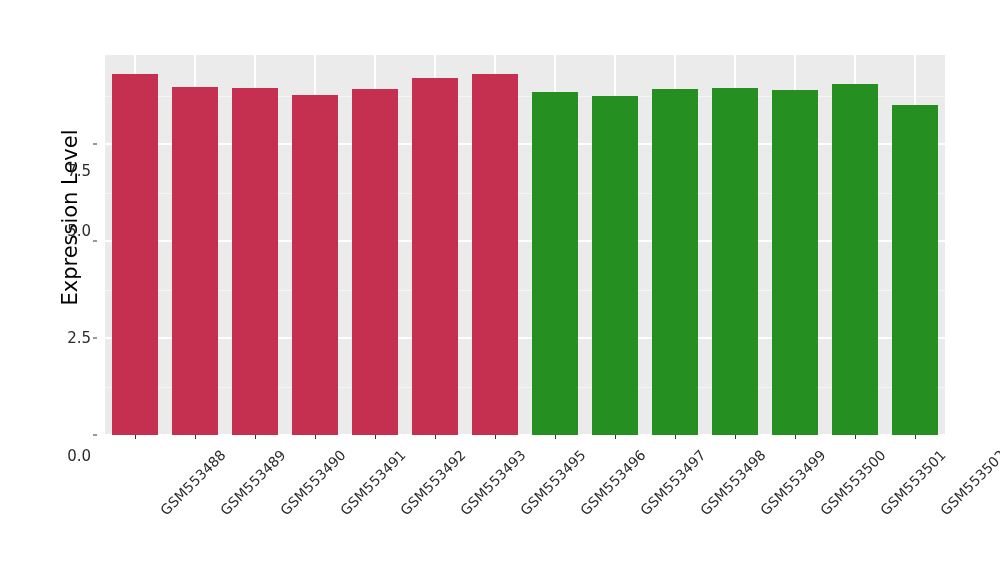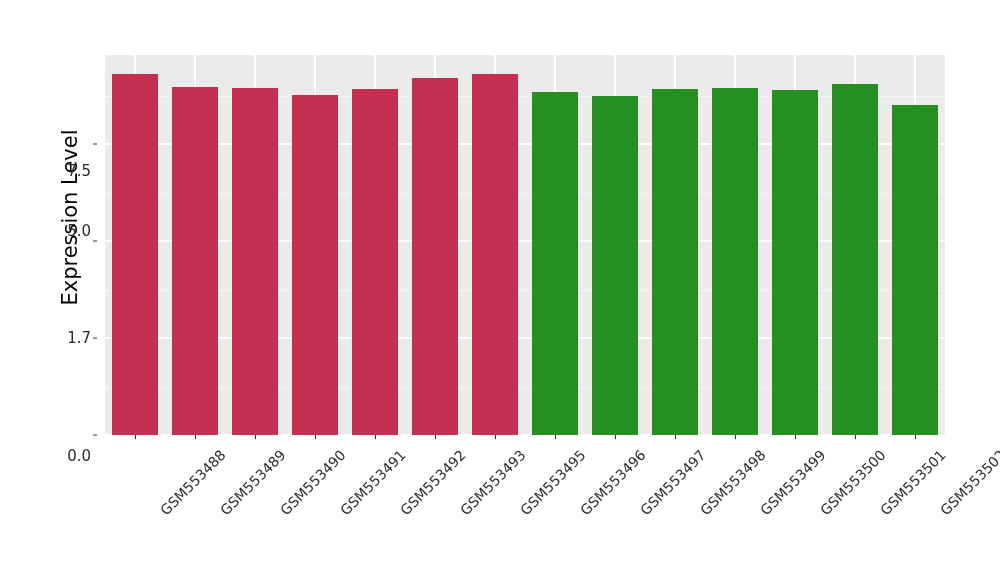--- a/index.html
+++ b/index.html
@@ -150,21 +150,21 @@
 </head>
 <body>
 
 <div id="chart-root">
 
   <div class="y-axis-title">Expression Level</div>
 
   <div class="y-tick-labels">
       <div class="y-tick-label" style="top: 401px;">0.0</div>
       <div class="y-tick-mark" style="top: 380px;"></div>
-      <div class="y-tick-label" style="top: 283.061px;">1.7</div>
+      <div class="y-tick-label" style="top: 283.061px;">2.5</div>
       <div class="y-tick-mark" style="top: 283.061px;"></div>
       <div class="y-tick-label" style="top: 176px;">5.0</div>
       <div class="y-tick-mark" style="top: 186.122px;"></div>
       <div class="y-tick-label" style="top: 96px; margin-top: 20px;">7.5</div>
       <div class="y-tick-mark" style="top: 89.1837px;"></div>
     </div>
 
   <div class="panel">
     <div class="grid-layer">
         <div class="grid-minor-y" style="top: 331.531px;"></div>

